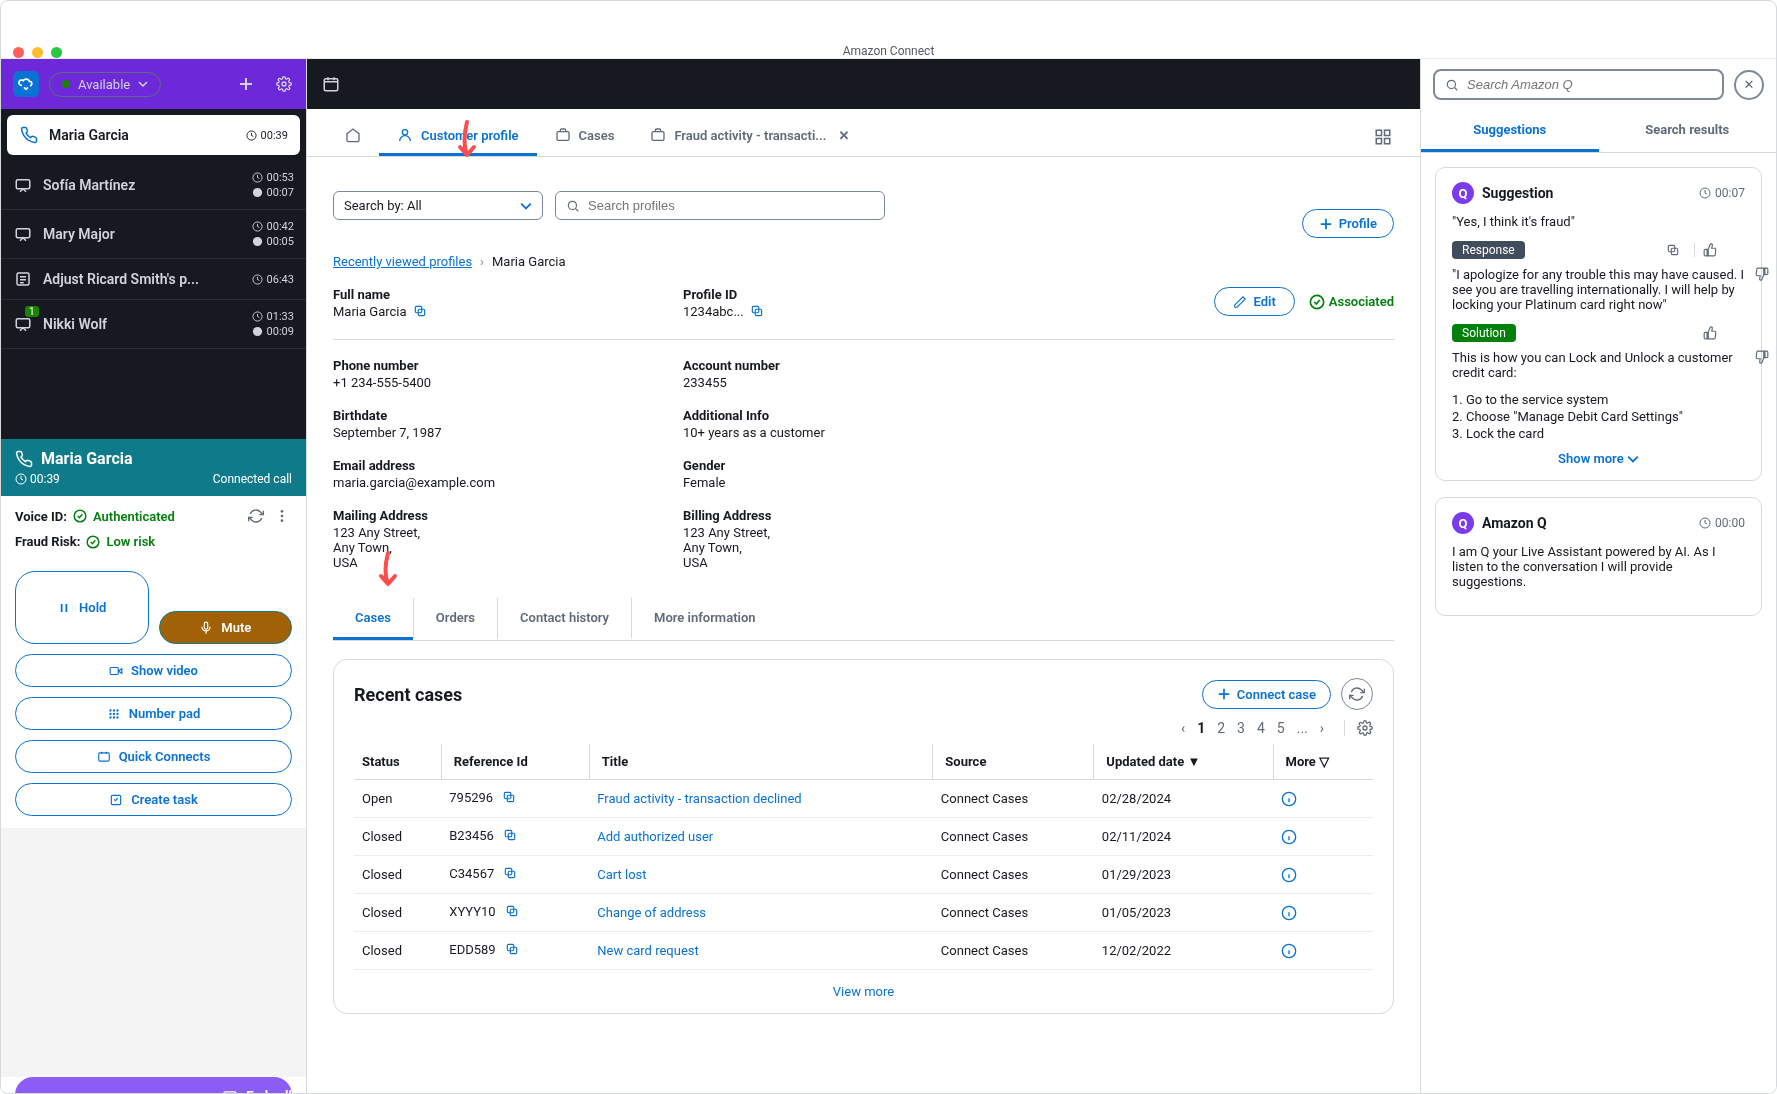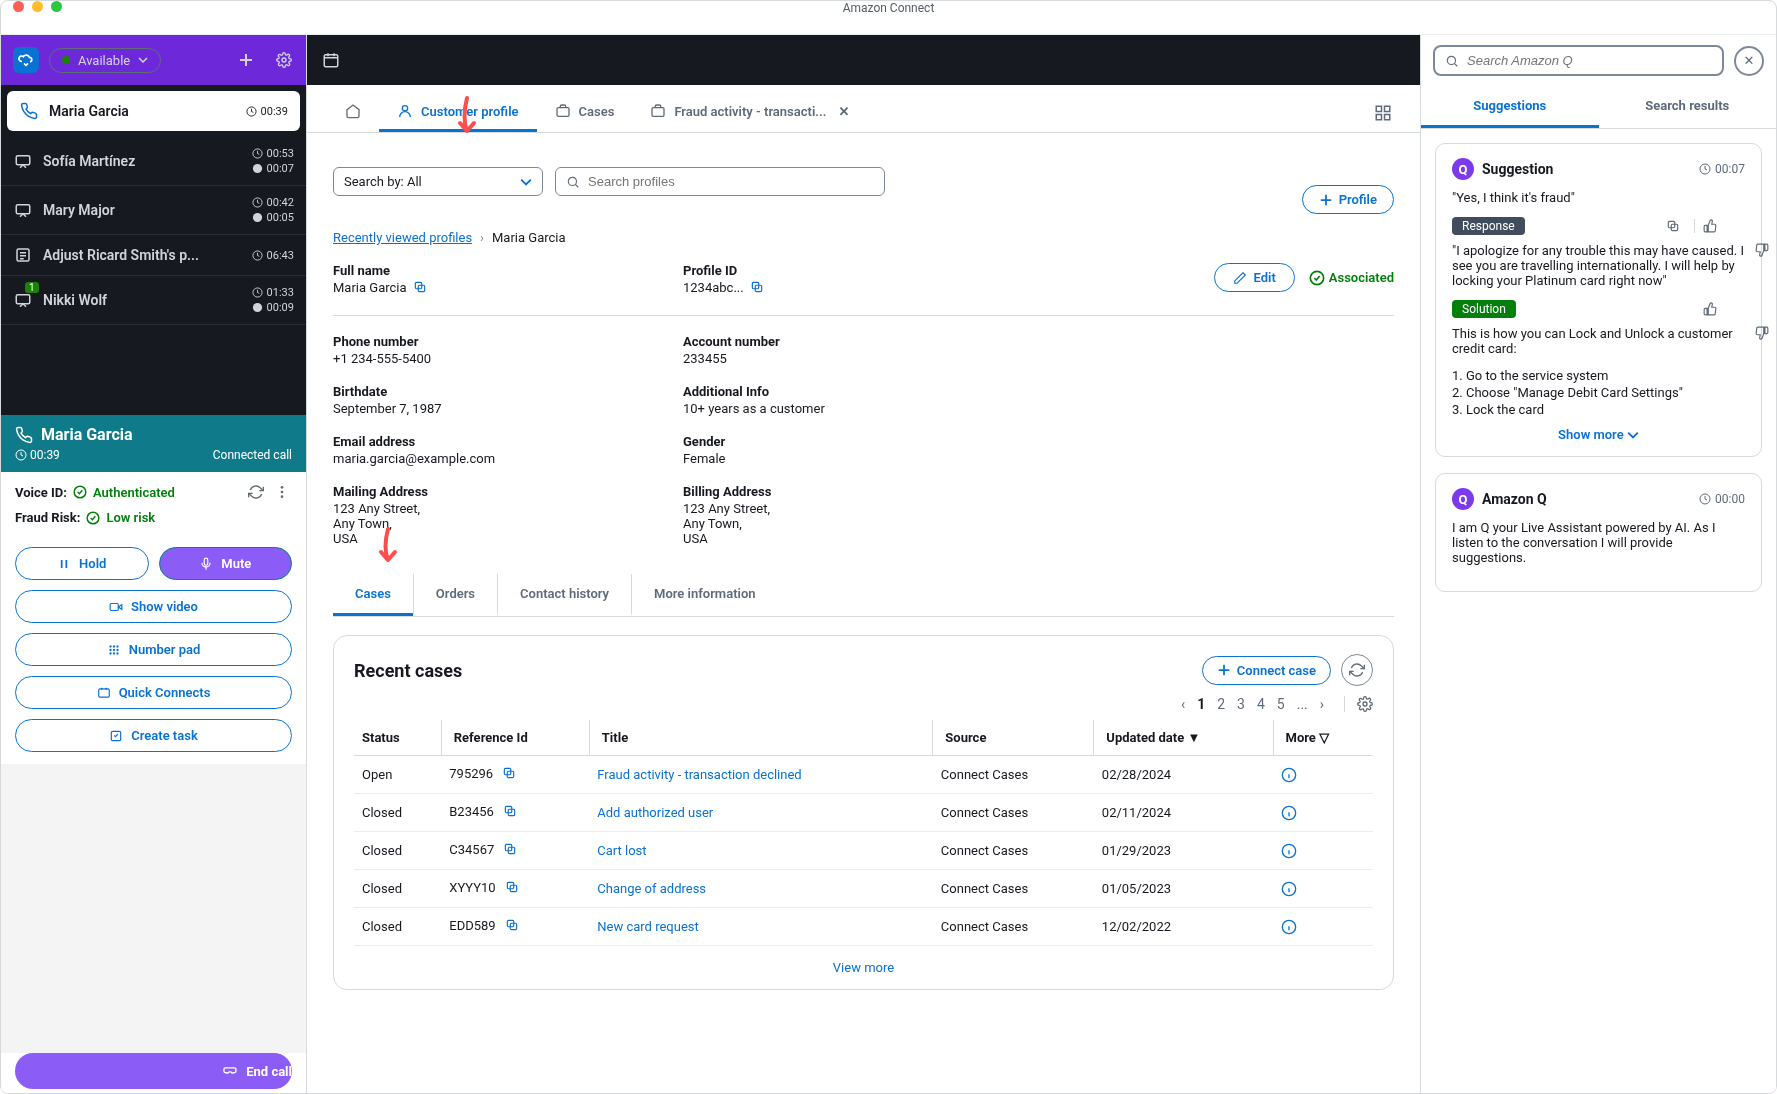--- a/index.html
+++ b/index.html
@@ -1,17 +1,17 @@
 <!DOCTYPE html>
 <html><head>
 <meta charset="utf-8">
 <style>
 * { box-sizing: border-box; margin: 0; padding: 0; }
 body { font-family: -apple-system, BlinkMacSystemFont, "Segoe UI", Roboto, sans-serif; font-size: 13px; color: #16191f; background: #fff; width: 1777px; height: 1094px; overflow: hidden; border: 1px solid #d5dbdb; border-radius: 8px; }
-.titlebar { height: 34px; display: flex; align-items: flex-start; position: relative; border-bottom: 1px solid #eaeded; }
+.titlebar { height: 34px; display: flex; align-items: flex-end; position: relative; border-bottom: 1px solid #eaeded; margin-top: 24px; }
 .traffic-lights { display: flex; gap: 8px; margin-left: 12px; }
 .tl { width: 11px; height: 11px; border-radius: 50%; }
 .tl.red { background: #ff5f57; }
 .tl.yellow { background: #ffbd2e; }
 .tl.green { background: #28c840; }
 .title { position: absolute; left: 0; right: 0; text-align: center; font-size: 12px; color: #545b64; }
 .app { display: flex; height: calc(1094px - 26px); }
 
 .left { width: 305px; background: #fff; display: flex; flex-direction: column; }
 .left-top { background: #6d28d9; height: 50px; display: flex; align-items: center; padding: 0 12px; gap: 10px; }
@@ -31,21 +31,21 @@
 .call-panel { background: #0f7b8a; color: #fff; padding: 10px 14px; }
 .call-panel .name { font-weight: 700; font-size: 16px; display: flex; align-items: center; gap: 8px; }
 .call-panel .sub { display: flex; justify-content: space-between; font-size: 12px; margin-top: 4px; }
 .voice-info { background: #fff; padding: 10px 14px; display: flex; flex-direction: column; gap: 8px; font-size: 13px; }
 .voice-row { display: flex; align-items: center; gap: 6px; }
 .voice-row .spacer { margin-left: auto; }
 .green-txt { color: #037f0c; font-weight: 600; }
 .buttons-area { padding: 12px 14px; display: flex; flex-direction: column; gap: 10px; }
 .btn-row { display: flex; gap: 10px; }
 .btn { border: 1px solid #0972d3; background: #fff; color: #0972d3; border-radius: 20px; padding: 8px 0; display: flex; align-items: center; justify-content: center; gap: 8px; font-weight: 600; cursor: pointer; flex: 1; }
-.btn.filled { background: #8b5cf6; border-color: #0f7b8a; color: #fff; }
+.btn.filled { background: #a16207; border-color: #0f7b8a; color: #fff; margin-top: 40px; }
 .end-call { background: #8b5cf6; color: #fff; border-radius: 20px; padding: 10px 0; display: flex; align-items: center; justify-content: flex-end; gap: 8px; font-weight: 700; cursor: pointer; margin: 0 14px 14px 14px; }
 .left-spacer { flex: 1; background: #f4f4f4; }
 
 .middle { flex: 1; display: flex; flex-direction: column; border-left: 1px solid #d5dbdb; border-right: 1px solid #d5dbdb; background: #fff; overflow-y: auto; }
 .mid-top-strip { background: #16191f; height: 50px; display: flex; align-items: center; padding: 0 14px; }
 .tabs-row { display: flex; align-items: center; padding: 8px 20px 0 20px; border-bottom: 1px solid #d5dbdb; }
 .tab { display: flex; align-items: center; gap: 8px; padding: 10px 18px; color: #5f6b7a; font-weight: 600; cursor: pointer; border-bottom: 3px solid transparent; }
 .tab.active { color: #0972d3; border-bottom-color: #0972d3; }
 .tab .close-x { margin-left: 4px; color: #5f6b7a; cursor: pointer; }
 .tabs-spacer { flex: 1; }

